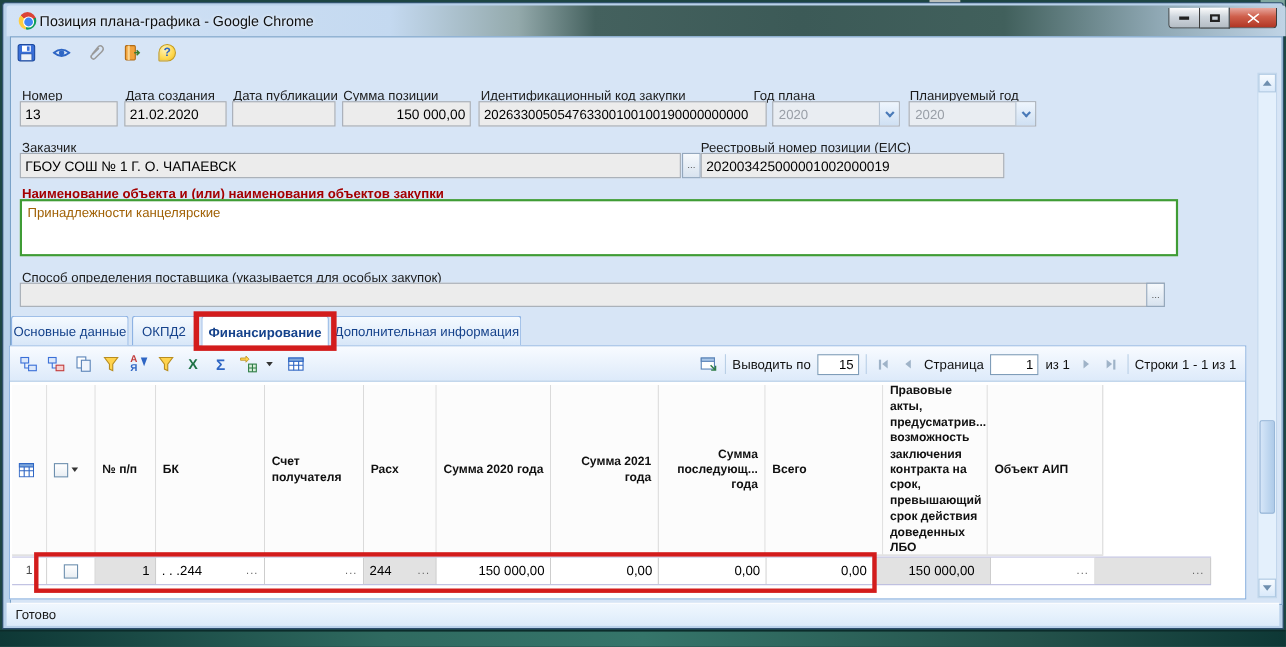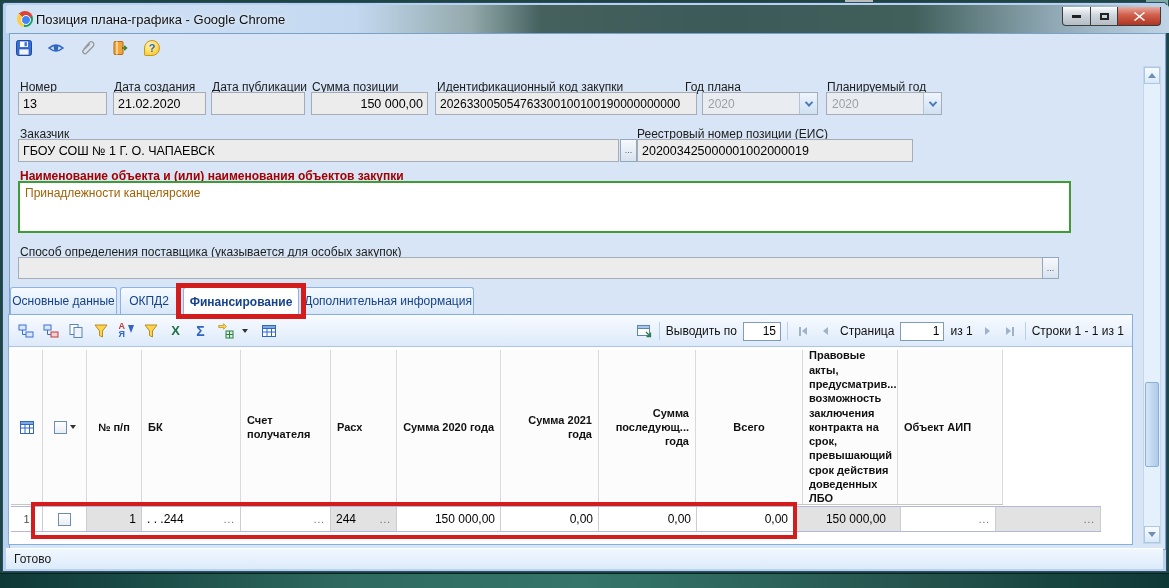--- a/index.html
+++ b/index.html
@@ -74,21 +74,21 @@
     font-family:"Liberation Sans",sans-serif; background:#fff; }
   .pager-input.pg { width:44px; }
   .nav-btn { width:17px; height:17px; display:flex; align-items:center; justify-content:center; gap:1px; }
   .tri-l { width:0; height:0; border-top:4px solid transparent; border-bottom:4px solid transparent; border-right:5px solid #9fb3c8; }
   .tri-r { width:0; height:0; border-top:4px solid transparent; border-bottom:4px solid transparent; border-left:5px solid #9fb3c8; }
   .nav-bar { width:2px; height:9px; background:#9fb3c8; }
 
   .grid-header { position:absolute; left:2px; top:35px; height:155px; display:flex; border-bottom:1px solid #c6c6c6; }
   .gh-cell { border-right:1px solid #dadada; background:#fcfcfc; font-size:11px; font-weight:bold; color:#101010;
     display:flex; align-items:center; padding:4px 6px; line-height:1.3; }
-  .gh-cell.center { justify-content:center; text-align:center; }
+  .gh-cell.center { text-align:center; }
   .gh-cell.right { justify-content:flex-end; text-align:right; }
 
   .grid-row { position:absolute; left:2px; top:191px; height:26px; display:flex;
     border-top:1px solid #b4b6dd; border-bottom:1px solid #b4b6dd; }
   .gc { border-right:1px solid #cdcdcd; background:#fff; font-size:12px; color:#000;
     display:flex; align-items:center; padding:0 5px; }
   .gc.ro { background:#e2e2e2; }
   .gc.right { justify-content:flex-end; }
   .gc .ell { margin-left:auto; color:#666; font-size:10px; letter-spacing:1px; }
   .rownum { font-size:11px; color:#4a4a4a; }

